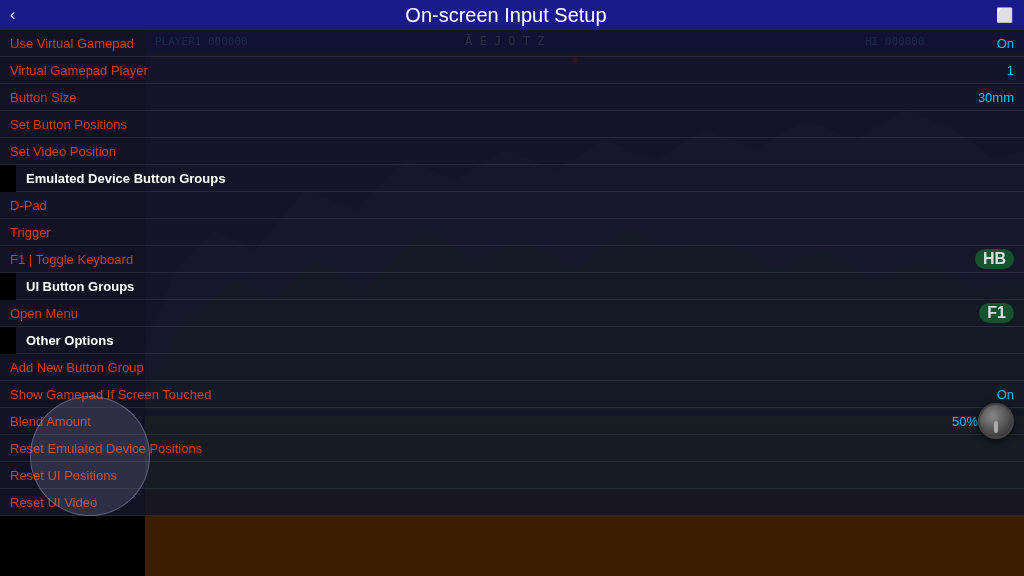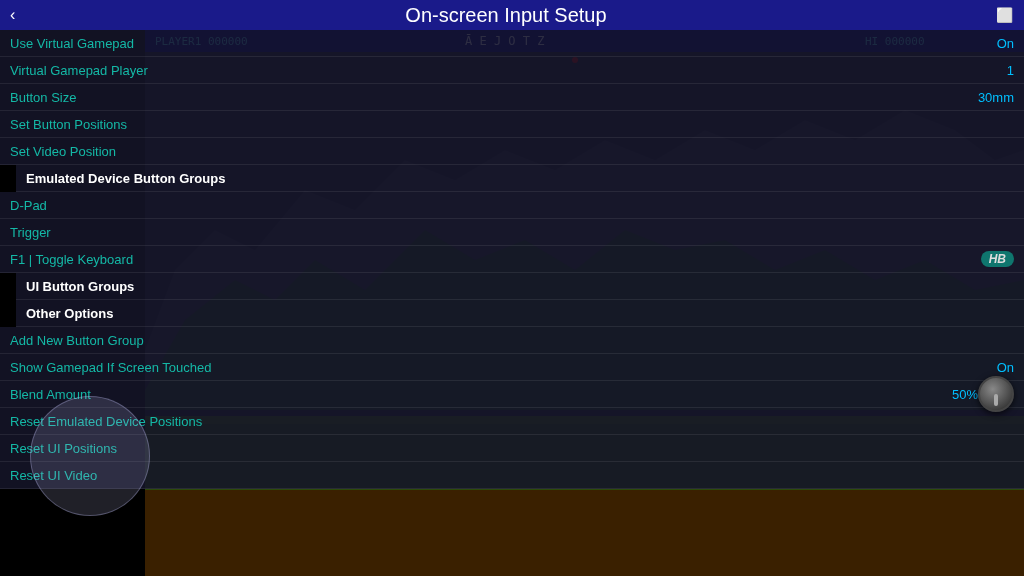--- a/index.html
+++ b/index.html
@@ -60,41 +60,40 @@
       border-bottom: 1px solid rgba(255,255,255,0.08);
       cursor: pointer;
       background: rgba(20, 20, 40, 0.88);
     }
     .menu-row.section-header {
       cursor: default;
       background: rgba(20, 20, 40, 0.88);
       margin-left: 16px;
     }
     .menu-row-label {
-      color: #14b8a6;
+      color: #c2410c;
       font-size: 13px;
     }
     .menu-row-label.bold {
       color: #fff;
       font-weight: bold;
     }
     .menu-row-value {
       color: #00bfff;
       font-size: 13px;
     }
 
     
     .badge-btn {
-      background: #0f766e;
+      background: #14532d;
       color: #ddd;
       border-radius: 10px;
       padding: 1px 8px;
-      font-size: 12px;
+      font-size: 16px;
       font-weight: bold;
-      font-style: italic;
     }
 
     
     .knob {
       width: 36px;
       height: 36px;
       border-radius: 50%;
       background: radial-gradient(circle at 40% 35%, #888, #222);
       border: 2px solid #444;
       display: flex;
@@ -197,20 +196,24 @@
     <div class="menu-row">
       <span class="menu-row-label">Trigger</span>
     </div>
     <div class="menu-row">
       <span class="menu-row-label">F1 | Toggle Keyboard</span>
       <span class="badge-btn">HB</span>
     </div>
     <div class="menu-row section-header">
       <span class="menu-row-label bold">UI Button Groups</span>
     </div>
+    <div class="menu-row">
+      <span class="menu-row-label">Open Menu</span>
+      <span class="badge-btn">F1</span>
+    </div>
     <div class="menu-row section-header">
       <span class="menu-row-label bold">Other Options</span>
     </div>
     <div class="menu-row">
       <span class="menu-row-label">Add New Button Group</span>
     </div>
     <div class="menu-row">
       <span class="menu-row-label">Show Gamepad If Screen Touched</span>
       <span class="menu-row-value">On</span>
     </div>

